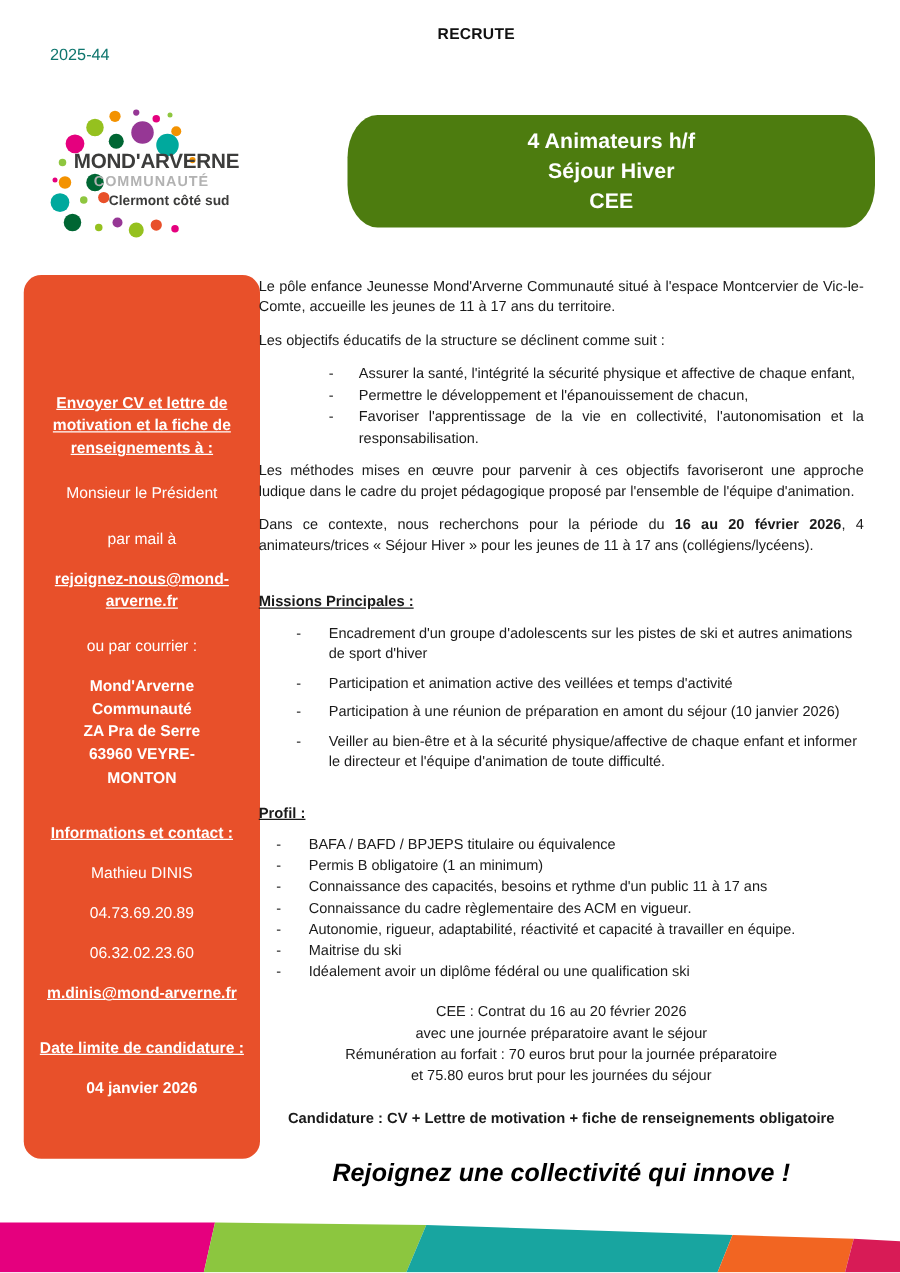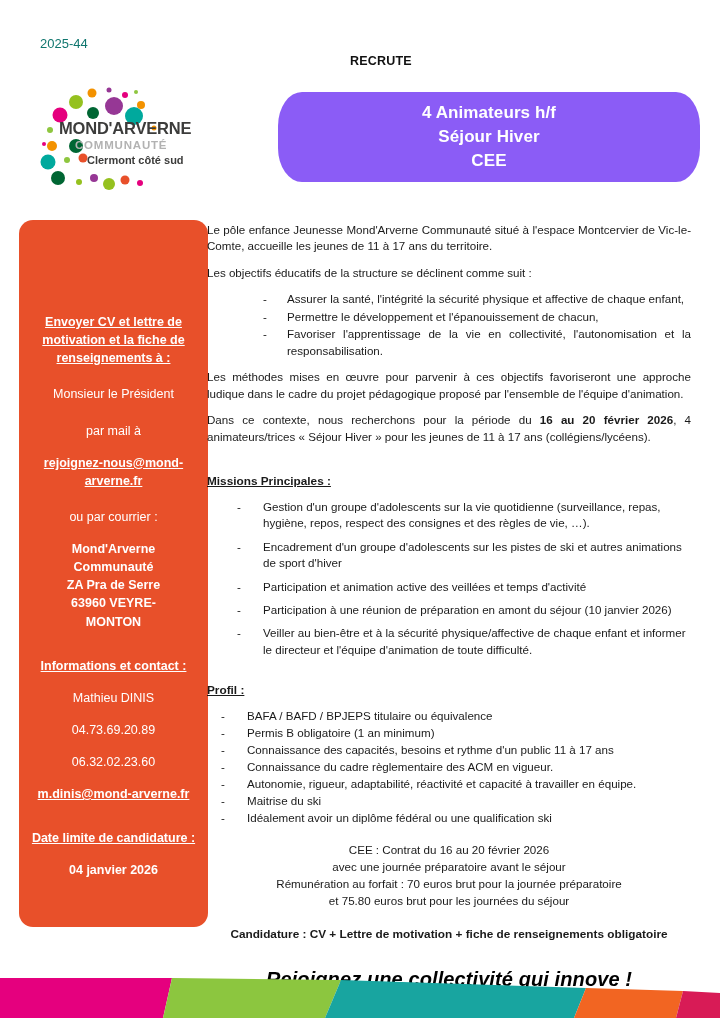--- a/index.html
+++ b/index.html
@@ -21,21 +21,21 @@
   .ref-number {
     position: absolute;
     left: 40px;
     top: 36px;
     font-size: 13px;
     color: #0f766e;
   }
   .recrute {
     position: absolute;
     left: 0;
-    top: 54px;
+    top: 20px;
     width: 720px;
     text-align: center;
     font-size: 12.5px;
     font-weight: bold;
     letter-spacing: 0.2px;
     padding-left: 42px;
     box-sizing: border-box;
     color: #111;
   }
 
@@ -69,21 +69,21 @@
     fill: #3c3c3b;
   }
 
   
   .banner {
     position: absolute;
     left: 278px;
     top: 92px;
     width: 422px;
     height: 90px;
-    background: #8b5cf6;
+    background: #4d7c0f;
     border-radius: 24px / 34px;
     color: #ffffff;
     display: flex;
     flex-direction: column;
     align-items: center;
     justify-content: center;
     text-align: center;
   }
   .banner-line {
     font-size: 17px;
@@ -349,21 +349,20 @@
 
   <p class="p-just">Les méthodes mises en œuvre pour parvenir à ces objectifs favoriseront une approche ludique dans le cadre du projet pédagogique proposé par l'ensemble de l'équipe d'animation.</p>
 
   <p class="p-just"><span>Dans ce contexte, nous recherchons pour la période du </span><span class="u-bold">16 au 20 février 2026</span><span>, 4 animateurs/trices « Séjour Hiver » pour les jeunes de 11 à 17 ans (collégiens/lycéens).</span></p>
 
   <div style="height:18px"></div>
 
   <p class="section-head">Missions Principales :</p>
 
   <ul class="dash-tight">
-    <li>Gestion d'un groupe d'adolescents sur la vie quotidienne (surveillance, repas, hygiène, repos, respect des consignes et des règles de vie, …).</li>
     <li>Encadrement d'un groupe d'adolescents sur les pistes de ski et autres animations de sport d'hiver</li>
     <li>Participation et animation active des veillées et temps d'activité</li>
     <li>Participation à une réunion de préparation en amont du séjour (10 janvier 2026)</li>
     <li>Veiller au bien-être et à la sécurité physique/affective de chaque enfant et informer le directeur et l'équipe d'animation de toute difficulté.</li>
   </ul>
 
   <div style="height:14px"></div>
 
   <p class="section-head">Profil :</p>
 

